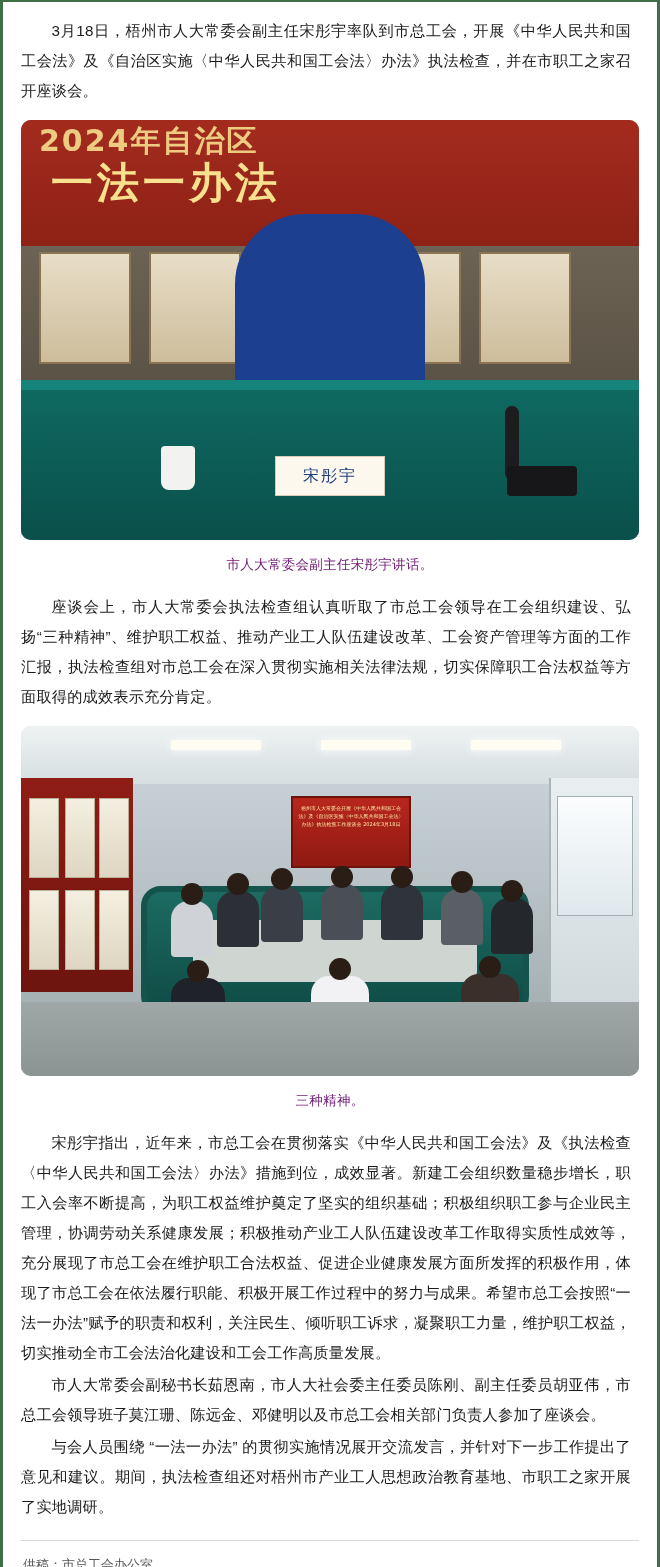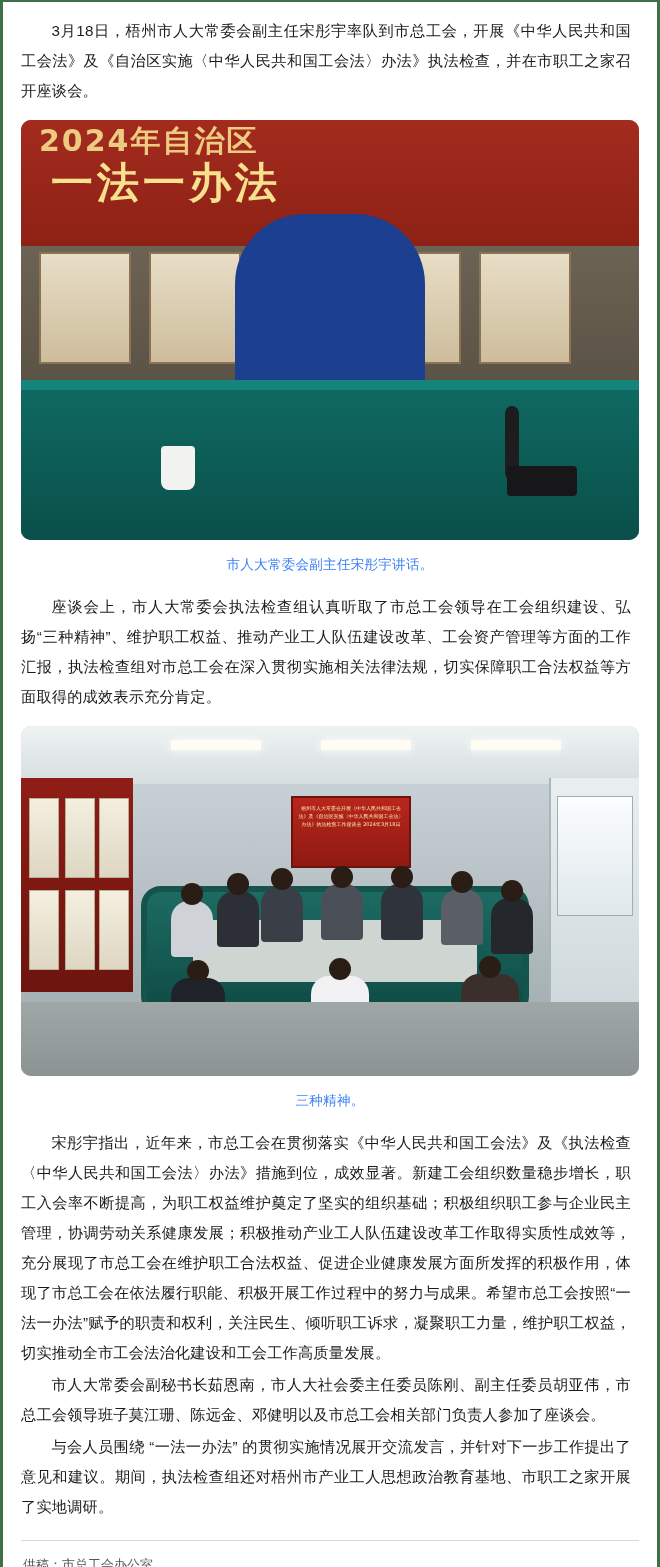--- a/index.html
+++ b/index.html
@@ -38,21 +38,21 @@
     text-align: center;
   }
   .photo {
     width: 100%;
     display: block;
     border-radius: 10px;
     overflow: hidden;
     position: relative;
   }
   .caption {
-    color: #3b82f6;
+    color: #701a75;
     font-size: 13.5px;
     text-align: center;
     margin: 10px 0 12px 0;
     letter-spacing: 0.3px;
   }
 
   
   .photo1 {
     height: 420px;
     background: linear-gradient(#8d2b20 0%, #8d2b20 30%, #0d5a56 30%, #0d5a56 100%);
@@ -242,20 +242,21 @@
           <div class="panel" style="left:128px"></div>
           <div class="panel" style="left:238px"></div>
           <div class="panel" style="left:348px"></div>
           <div class="panel" style="left:458px"></div>
         </div>
         <div class="p1-hair"></div>
         <div class="p1-head"></div>
         <div class="p1-glasses"></div>
         <div class="p1-person"></div>
         <div class="p1-table"></div>
+        <div class="p1-nameplate">宋彤宇</div>
         <div class="p1-cup"></div>
         <div class="p1-mic"></div>
         <div class="p1-dev"></div>
       </div>
       <div class="caption">市人大常委会副主任宋彤宇讲话。</div>
     </div>
 
     <p class="para">座谈会上，市人大常委会执法检查组认真听取了市总工会领导在工会组织建设、弘扬“三种精神”、维护职工权益、推动产业工人队伍建设改革、工会资产管理等方面的工作汇报，执法检查组对市总工会在深入贯彻实施相关法律法规，切实保障职工合法权益等方面取得的成效表示充分肯定。</p>
 
     <div class="figure">

